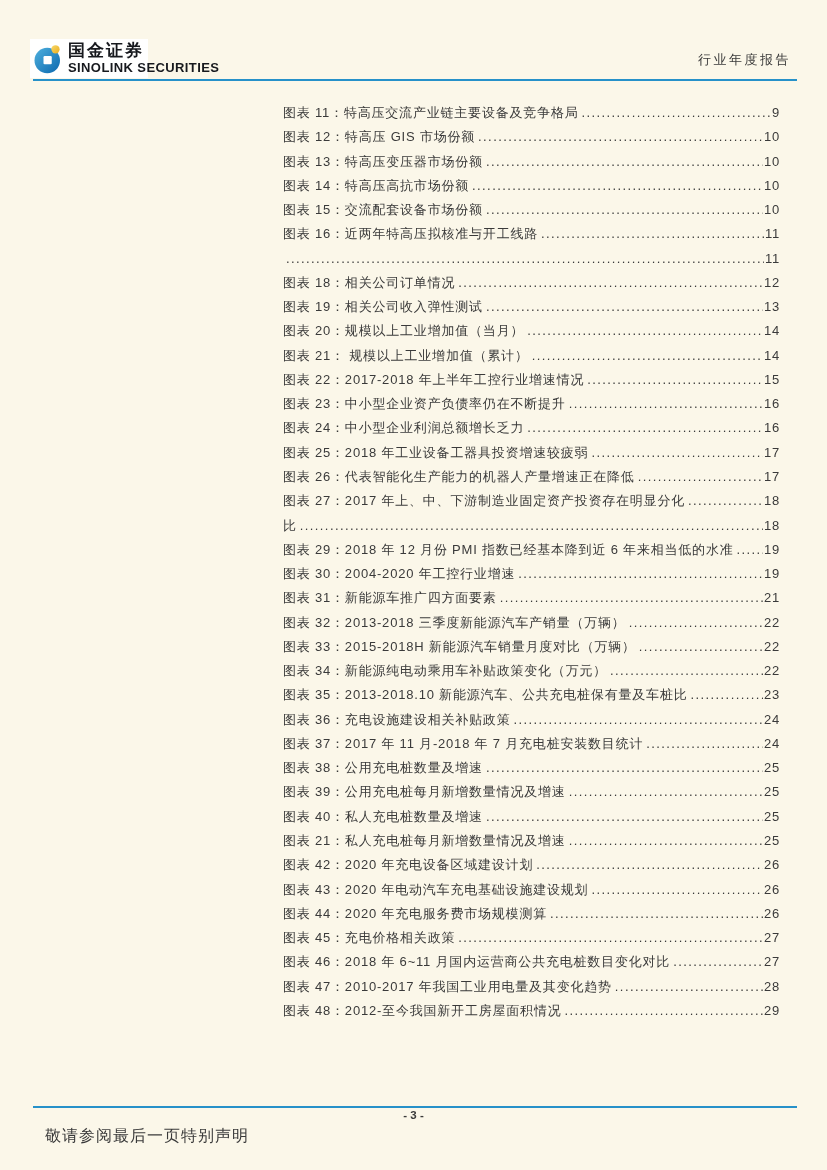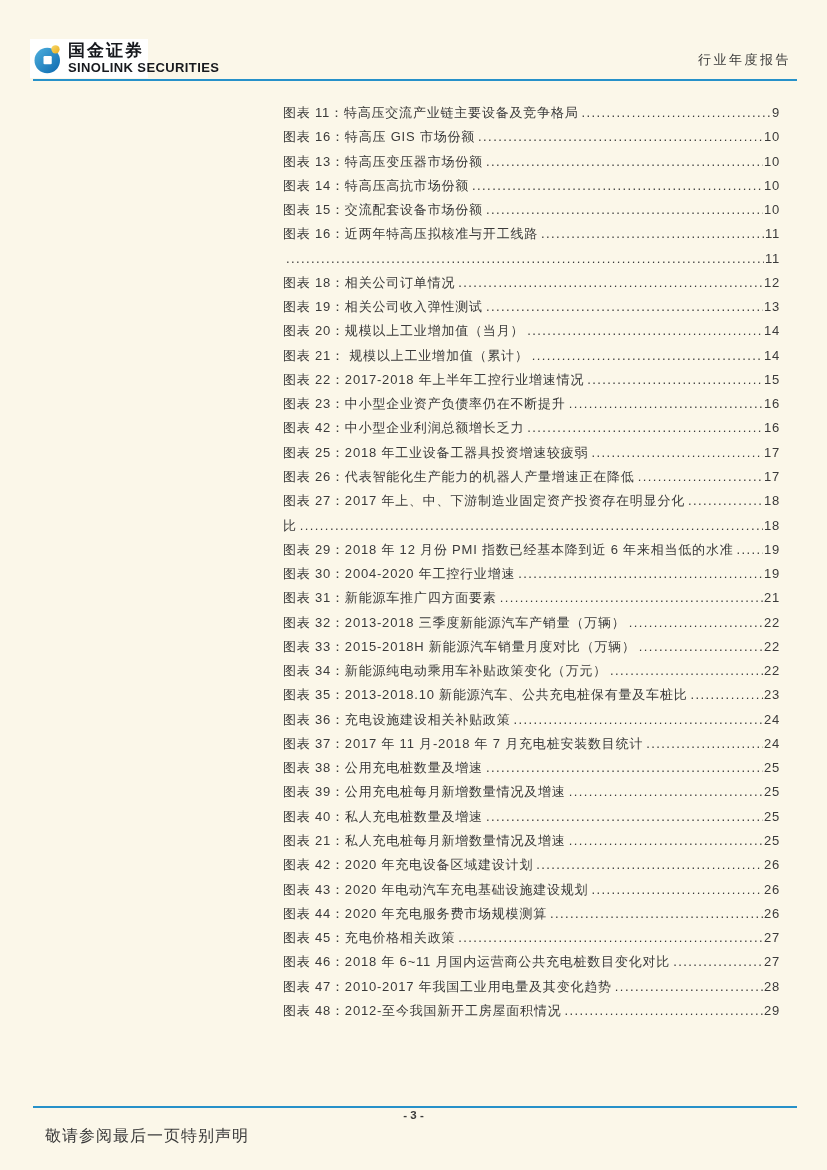--- a/index.html
+++ b/index.html
@@ -69,21 +69,21 @@
   <div class="report-type">行业年度报告</div>
   <div class="header-rule"></div>
 
   <div class="toc">
       <div class="toc-row">
       <span class="toc-text">图表 11：特高压交流产业链主要设备及竞争格局</span>
       <span class="toc-leader">............................................................................................................................................................................................................................</span>
       <span class="toc-page">9</span>
     </div>
       <div class="toc-row">
-      <span class="toc-text">图表 16：特高压 GIS 市场份额</span>
+      <span class="toc-text">图表 12：特高压 GIS 市场份额</span>
       <span class="toc-leader">............................................................................................................................................................................................................................</span>
       <span class="toc-page">10</span>
     </div>
       <div class="toc-row">
       <span class="toc-text">图表 13：特高压变压器市场份额</span>
       <span class="toc-leader">............................................................................................................................................................................................................................</span>
       <span class="toc-page">10</span>
     </div>
       <div class="toc-row">
       <span class="toc-text">图表 14：特高压高抗市场份额</span>
@@ -128,21 +128,21 @@
       <span class="toc-text">图表 22：2017-2018 年上半年工控行业增速情况</span>
       <span class="toc-leader">............................................................................................................................................................................................................................</span>
       <span class="toc-page">15</span>
     </div>
       <div class="toc-row">
       <span class="toc-text">图表 23：中小型企业资产负债率仍在不断提升</span>
       <span class="toc-leader">............................................................................................................................................................................................................................</span>
       <span class="toc-page">16</span>
     </div>
       <div class="toc-row">
-      <span class="toc-text">图表 42：中小型企业利润总额增长乏力</span>
+      <span class="toc-text">图表 24：中小型企业利润总额增长乏力</span>
       <span class="toc-leader">............................................................................................................................................................................................................................</span>
       <span class="toc-page">16</span>
     </div>
       <div class="toc-row">
       <span class="toc-text">图表 25：2018 年工业设备工器具投资增速较疲弱</span>
       <span class="toc-leader">............................................................................................................................................................................................................................</span>
       <span class="toc-page">17</span>
     </div>
       <div class="toc-row">
       <span class="toc-text">图表 26：代表智能化生产能力的机器人产量增速正在降低</span>

